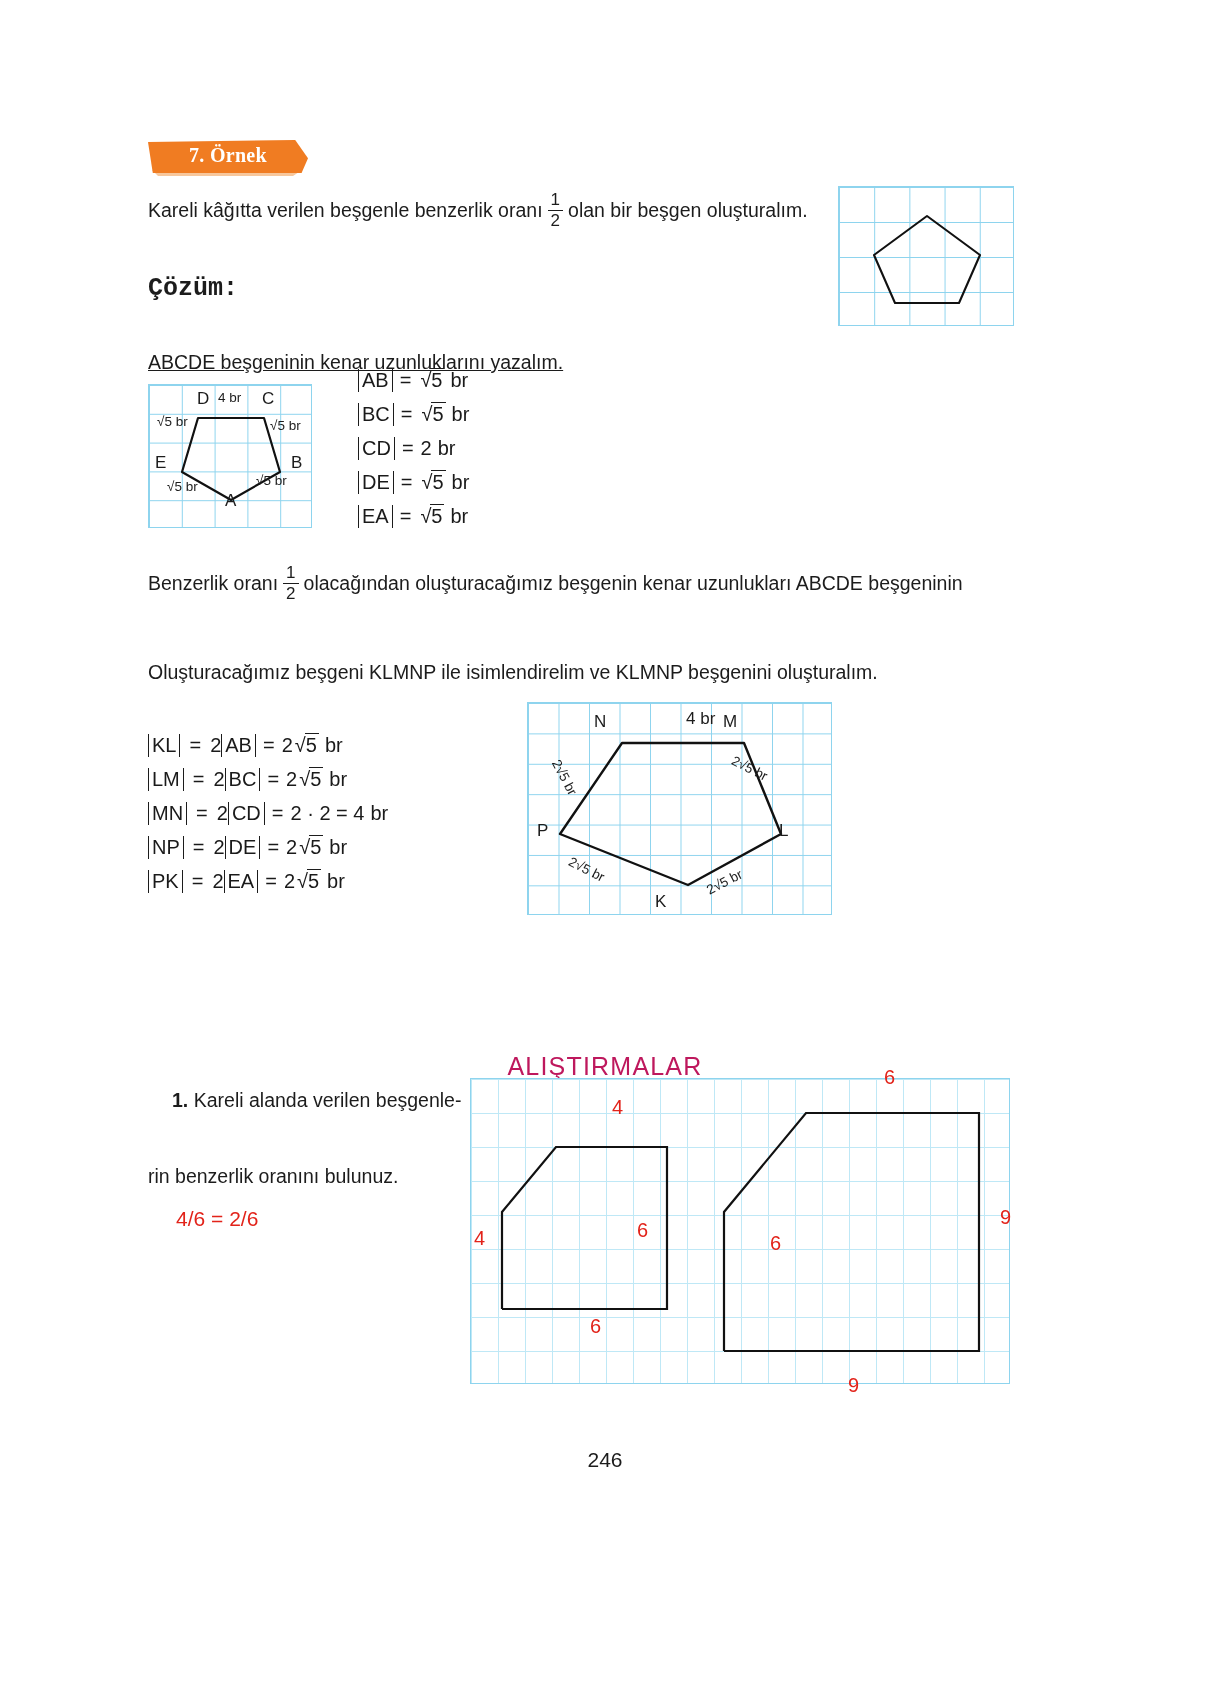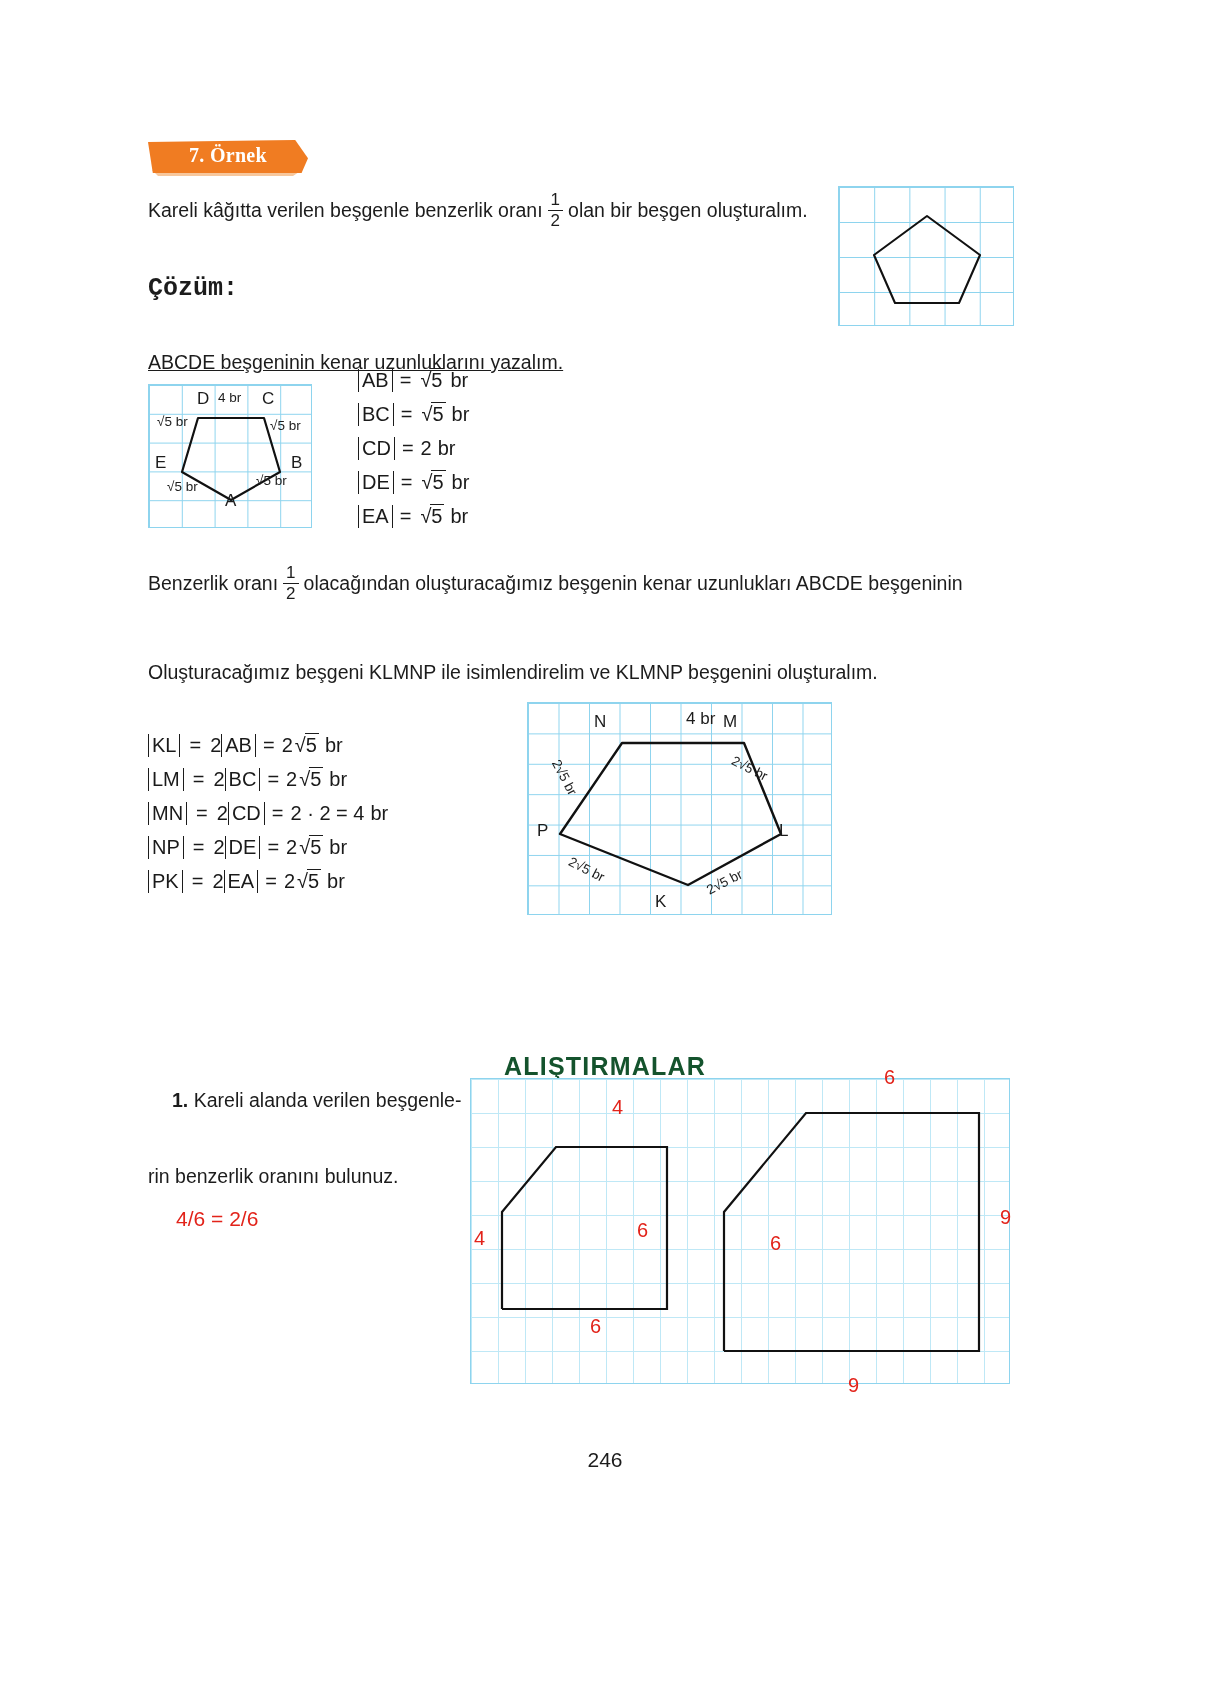--- a/index.html
+++ b/index.html
@@ -58,22 +58,22 @@
   
   .txt {
     position: absolute;
     font-size: 19.5px;
     line-height: 1.45;
     color: #1c1c1c;
   }
   .bold { font-weight: bold; }
   .heading {
     position: absolute;
-    color: #14532d;
-    font-weight: bold;
+    color: #be185d;
+    font-weight: normal;
     font-size: 25px;
     letter-spacing: 1.2px;
   }
   .inline-frac {
     display: inline-block;
     vertical-align: middle;
     text-align: center;
     font-size: 17px;
     line-height: 1.05;
     margin: 0 5px;

